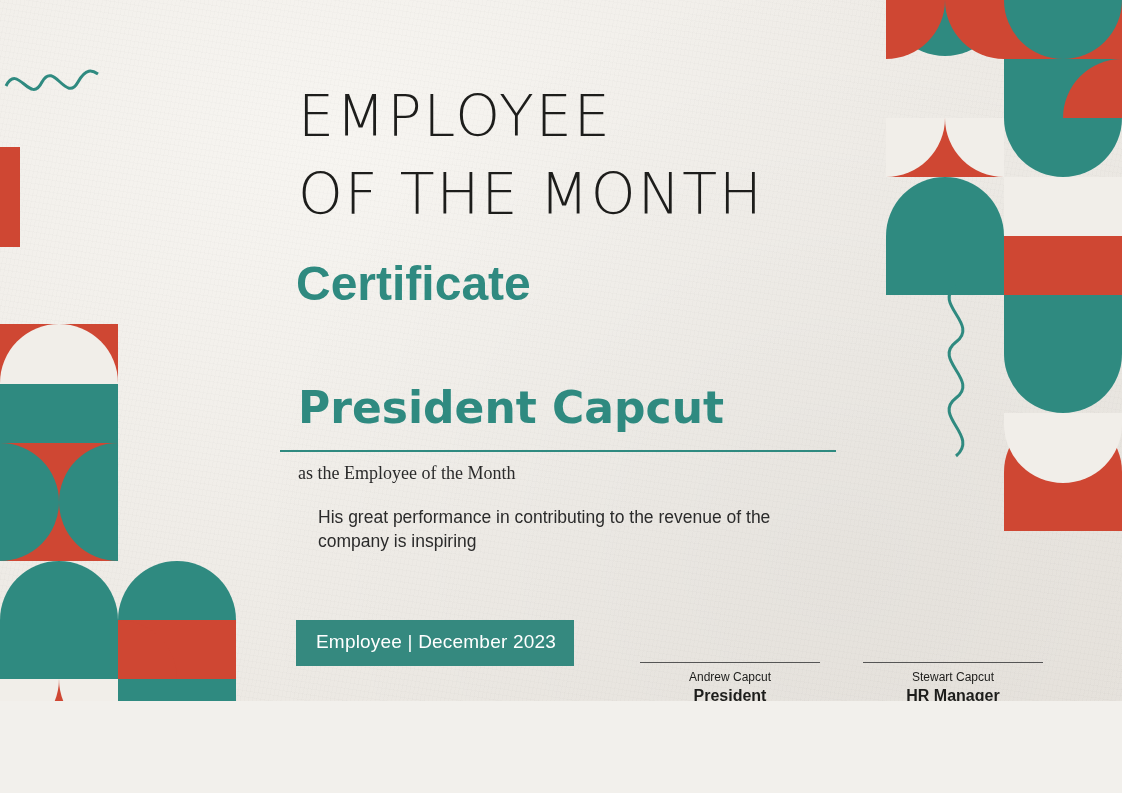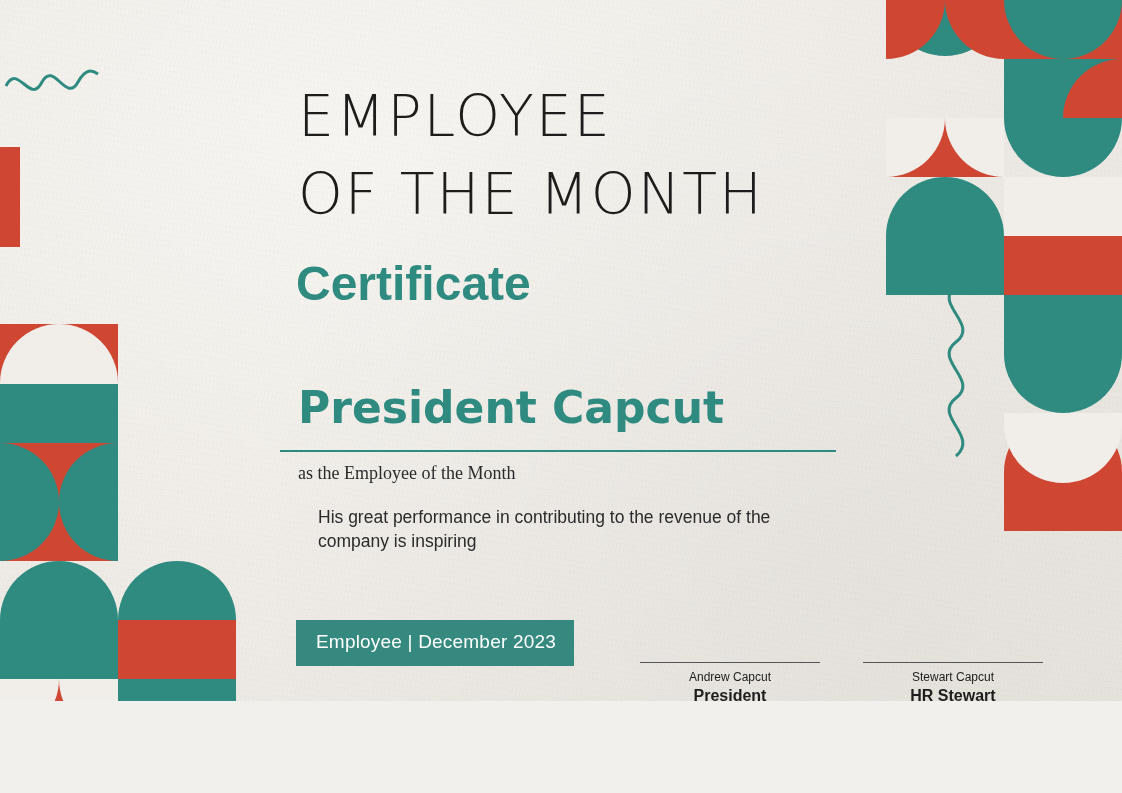--- a/index.html
+++ b/index.html
@@ -251,16 +251,16 @@
 
   <div class="sig" id="sig-left">
     <div class="rule"></div>
     <div class="person">Andrew Capcut</div>
     <div class="role">President</div>
   </div>
 
   <div class="sig" id="sig-right">
     <div class="rule"></div>
     <div class="person">Stewart Capcut</div>
-    <div class="role">HR Stewart</div>
+    <div class="role">HR Manager</div>
   </div>
 
 </div>
 
 </body></html>

